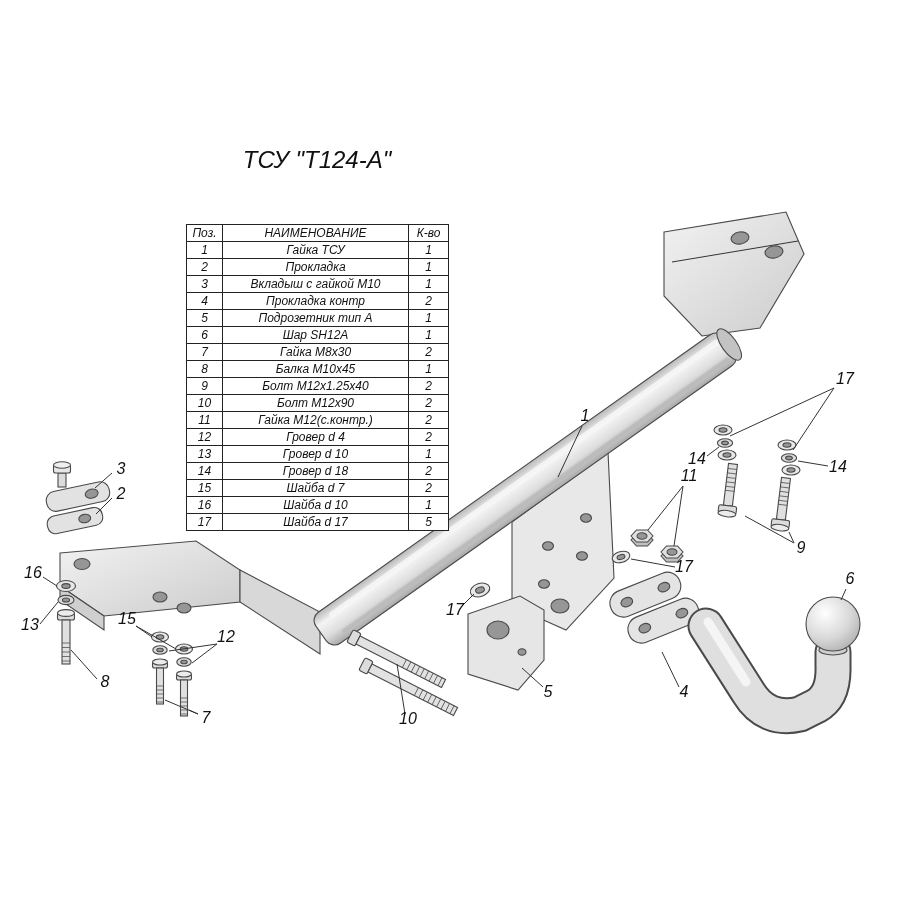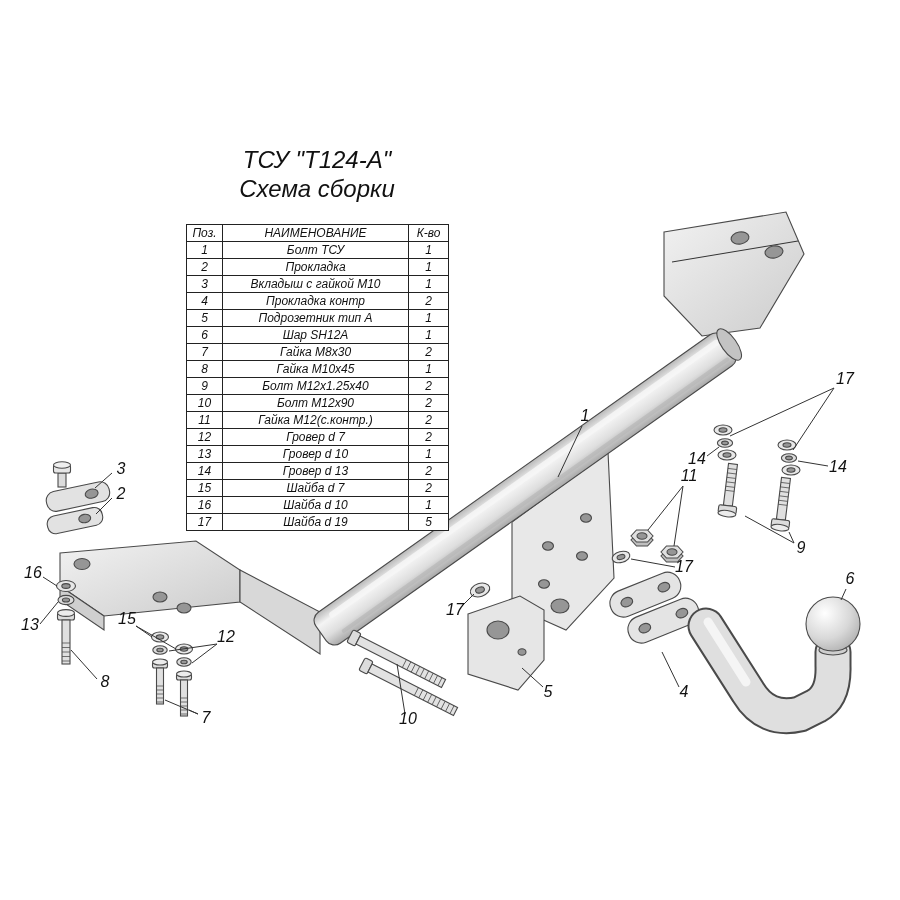--- a/index.html
+++ b/index.html
@@ -275,40 +275,39 @@
       <text class="cn" x="105" y="687" text-anchor="middle">8</text>
       <text class="cn" x="30" y="630" text-anchor="middle">13</text>
       <text class="cn" x="33" y="578" text-anchor="middle">16</text>
       <text class="cn" x="121" y="474" text-anchor="middle">3</text>
       <text class="cn" x="121" y="499" text-anchor="middle">2</text>
     </g>
   </svg>
 
   <div class="title">
     <div>ТСУ "Т124-А"</div>
-    <div>Схема сборки</div>
   </div>
 
   <table class="parts">
     <colgroup>
       <col style="width:36px">
         <col style="width:186px">
         <col style="width:40px">
     </colgroup>
     <thead>
       <tr>
         <th>Поз.</th>
         <th>НАИМЕНОВАНИЕ</th>
         <th>К-во</th>
       </tr>
     </thead>
     <tbody>
         <tr>
           <td>1</td>
-          <td>Болт ТСУ</td>
+          <td>Гайка ТСУ</td>
           <td>1</td>
         </tr>
         <tr>
           <td>2</td>
           <td>Прокладка</td>
           <td>1</td>
         </tr>
         <tr>
           <td>3</td>
           <td>Вкладыш с гайкой М10</td>
@@ -329,64 +328,64 @@
           <td>Шар SH12A</td>
           <td>1</td>
         </tr>
         <tr>
           <td>7</td>
           <td>Гайка М8х30</td>
           <td>2</td>
         </tr>
         <tr>
           <td>8</td>
-          <td>Гайка М10х45</td>
+          <td>Балка М10х45</td>
           <td>1</td>
         </tr>
         <tr>
           <td>9</td>
           <td>Болт М12х1.25х40</td>
           <td>2</td>
         </tr>
         <tr>
           <td>10</td>
           <td>Болт М12х90</td>
           <td>2</td>
         </tr>
         <tr>
           <td>11</td>
           <td>Гайка М12(с.контр.)</td>
           <td>2</td>
         </tr>
         <tr>
           <td>12</td>
-          <td>Гровер d 7</td>
+          <td>Гровер d 4</td>
           <td>2</td>
         </tr>
         <tr>
           <td>13</td>
           <td>Гровер d 10</td>
           <td>1</td>
         </tr>
         <tr>
           <td>14</td>
-          <td>Гровер d 13</td>
+          <td>Гровер d 18</td>
           <td>2</td>
         </tr>
         <tr>
           <td>15</td>
           <td>Шайба d 7</td>
           <td>2</td>
         </tr>
         <tr>
           <td>16</td>
           <td>Шайба d 10</td>
           <td>1</td>
         </tr>
         <tr>
           <td>17</td>
-          <td>Шайба d 19</td>
+          <td>Шайба d 17</td>
           <td>5</td>
         </tr>
       </tbody>
   </table>
 
 </div>
 
 </body></html>

